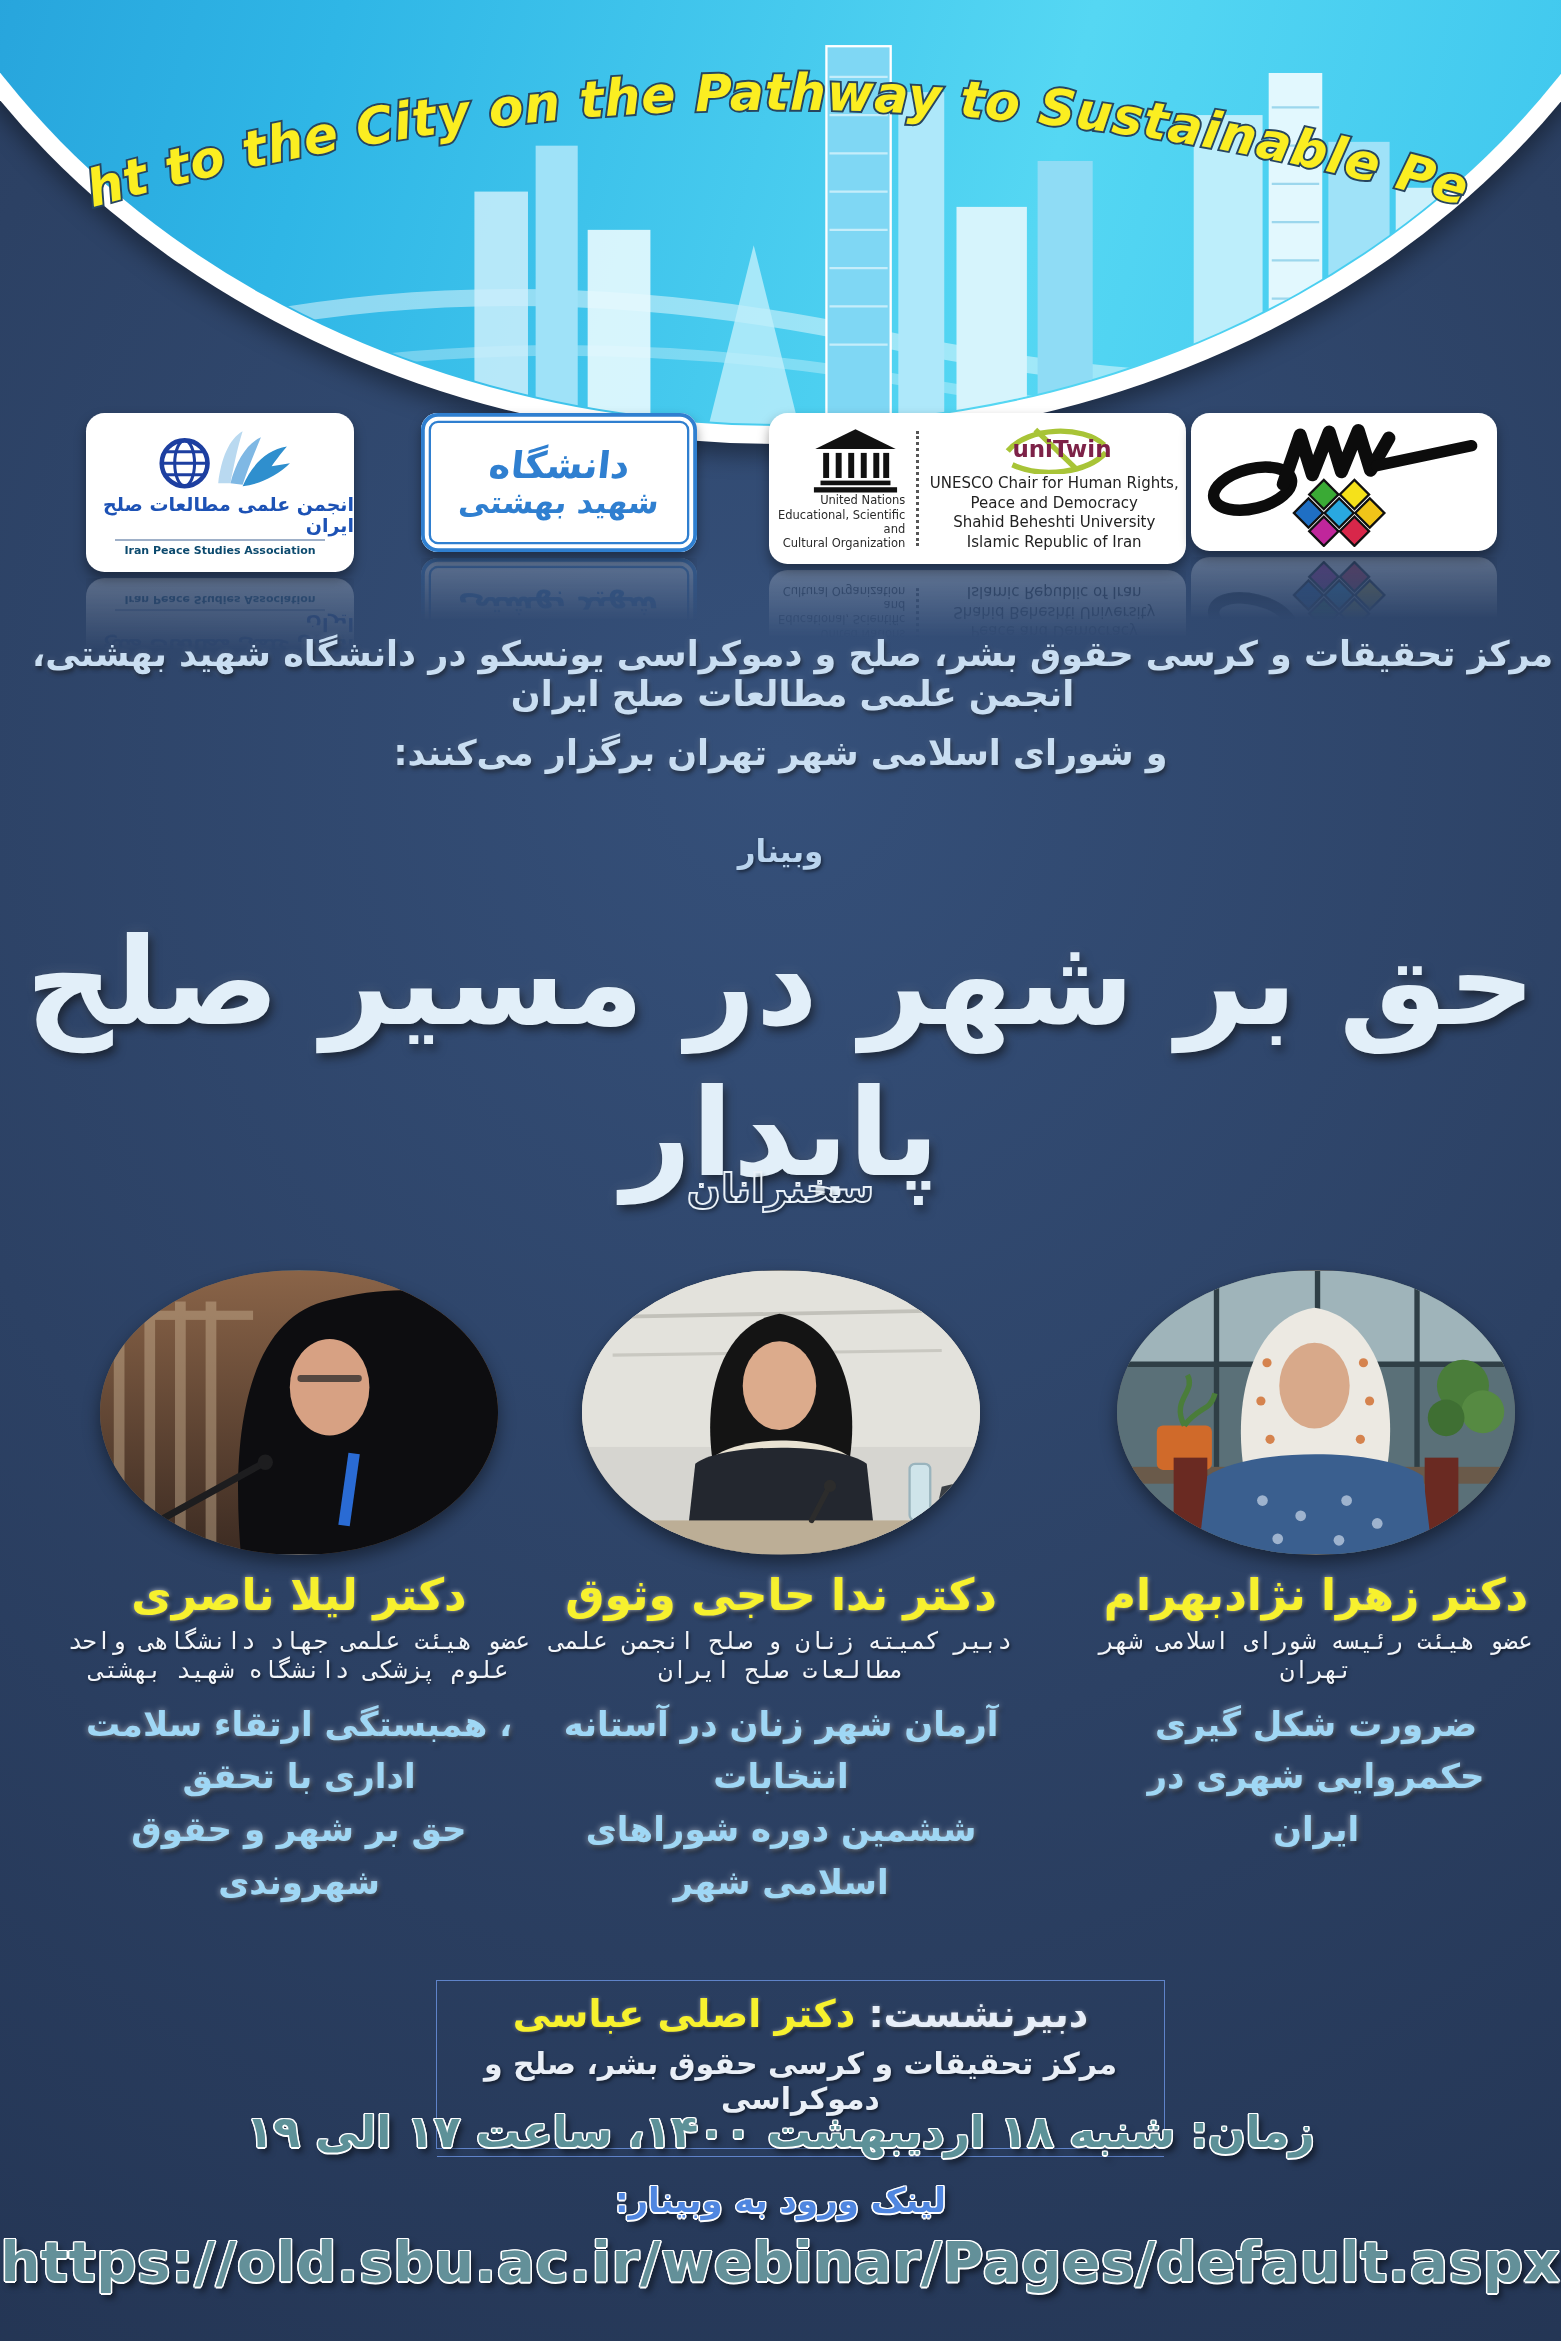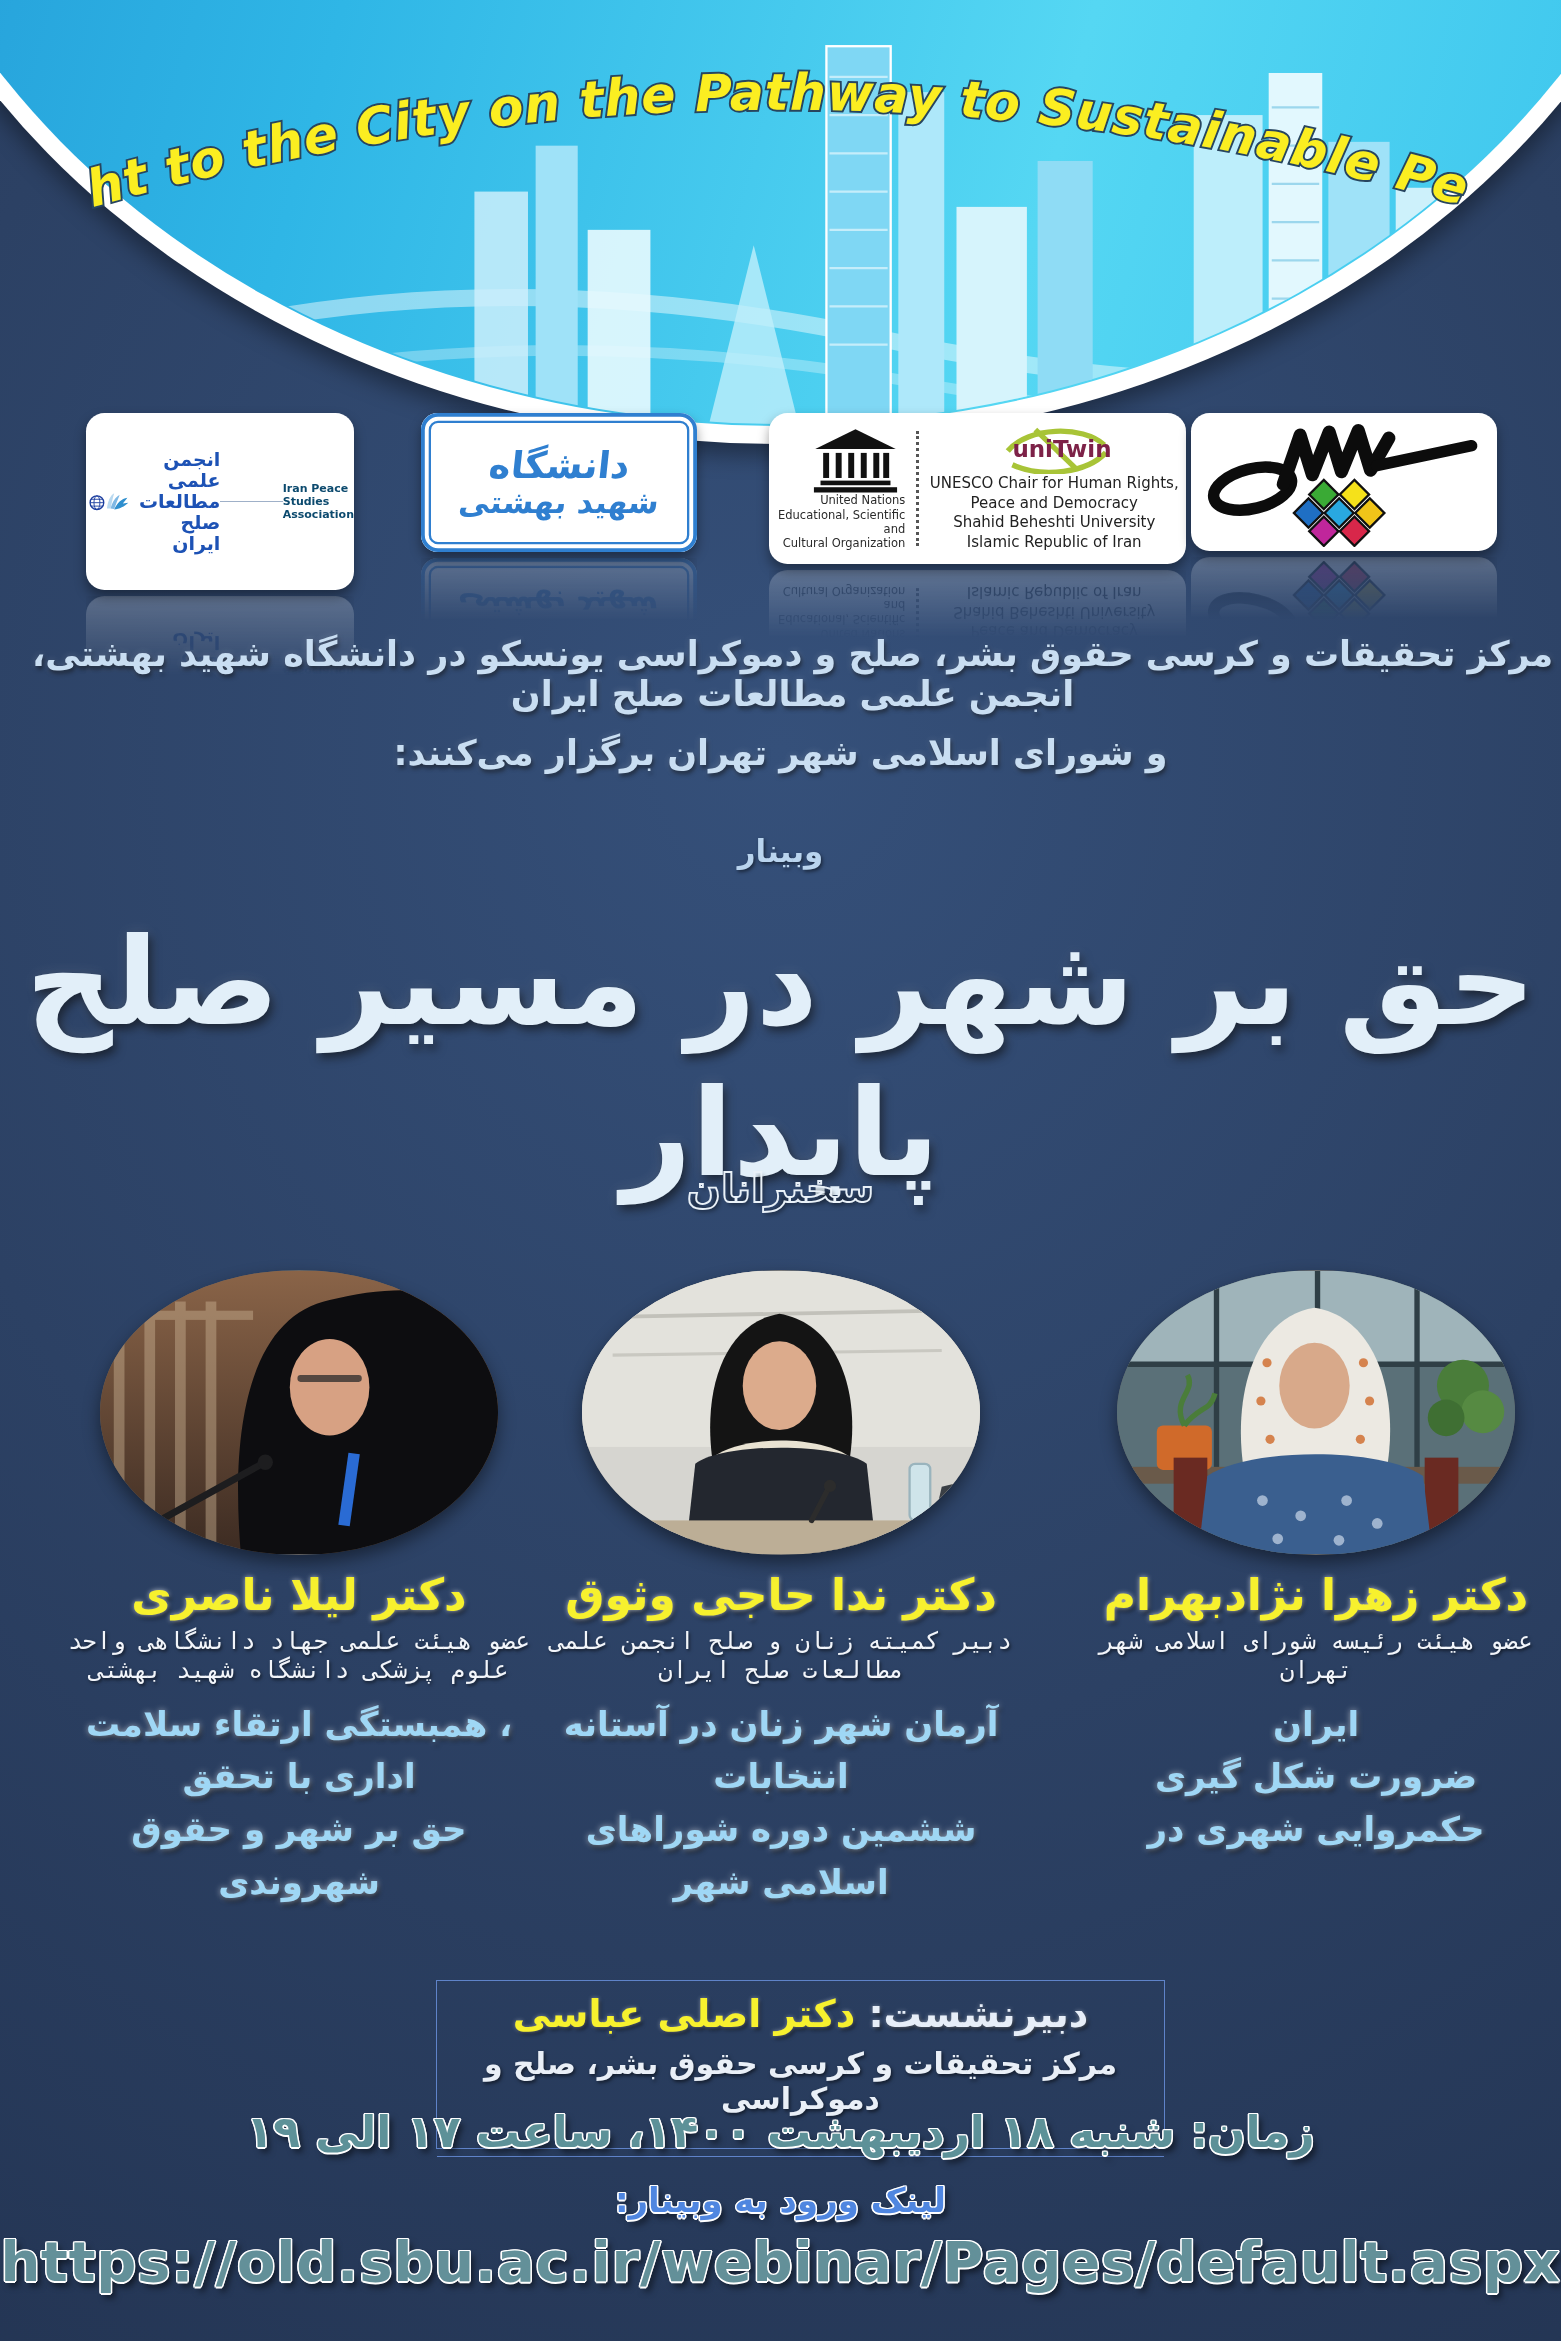--- a/index.html
+++ b/index.html
@@ -14,21 +14,21 @@
               background:linear-gradient(105deg,#1e8fd0 0%, #2fb6e6 35%, #55d7f3 68%, #38c2ec 100%);}
   .sky-clip{position:absolute;left:0;top:0;width:1561px;height:475px;
             clip-path:ellipse(931px 778px at 781px -354px);}
   .arc-title-svg{position:absolute;left:0;top:0;width:1561px;height:475px;pointer-events:none;}
 
   
   .logo-card{position:absolute;top:413px;background:#ffffff;border-radius:18.4px;
              box-shadow:0 6.1px 12.2px rgba(0,0,0,.38);
              -webkit-box-reflect:below 6.1px linear-gradient(transparent 55%, rgba(255,255,255,.22));
              display:flex;align-items:center;justify-content:center;overflow:hidden;}
-  .card-ipsa{left:86px;width:268px;height:139px;flex-direction:row;padding:19px 0;}
+  .card-ipsa{left:86px;width:268px;height:139px;flex-direction:column;padding:10px 0;}
   .ipsa-fa{color:#1d52b5;font-weight:bold;font-size:19px;direction:rtl;line-height:1.1;}
   .ipsa-divider{width:78%;height:1.5px;background:#9fb0c8;margin:3.1px 0;}
   .ipsa-en{color:#0c4a6e;font-weight:bold;font-size:11px;}
   .card-sbu{left:421px;width:276px;height:139px;border-radius:17px;
             box-shadow:0 6.1px 12.2px rgba(0,0,0,.38), inset 0 0 0 3.8px #2f7fd0, inset 0 0 0 7.7px #ffffff, inset 0 0 0 10px #2f7fd0;
             flex-direction:column;}
   .sbu-l1{color:#2f7fd0;font-weight:bold;font-size:37px;direction:rtl;line-height:1.05;transform:skewX(-6deg);}
   .sbu-l2{color:#2f7fd0;font-weight:bold;font-size:31px;direction:rtl;line-height:1.05;transform:skewX(-6deg);}
   .card-unesco{left:769px;width:402px;height:139px;gap:7.7px;padding:6.1px 7.7px;}
   .unesco-col{display:flex;flex-direction:column;align-items:flex-end;justify-content:center;}
@@ -313,22 +313,22 @@
             <circle cx="300" cy="300" r="7"></circle>
           <circle cx="340" cy="330" r="7"></circle>
             <circle cx="210" cy="350" r="7"></circle>
             <circle cx="290" cy="352" r="7"></circle>
         </g>
       </svg>
     </div>
     <div class="speaker-name fa">دکتر زهرا نژادبهرام</div>
     <div class="speaker-aff fa">عضو هیئت رئیسه شورای اسلامی شهر تهران</div>
     <div class="speaker-topic fa">
+      <div>ضرورت شکل گیری حکمروایی شهری در</div>
       <div>ایران</div>
-      <div>ضرورت شکل گیری حکمروایی شهری در</div>
     </div>
   </div>
 
   <div class="mod-box">
     <div class="mod-line1 fa">
       <span class="mod-label">دبیرنشست:</span>
       <span class="mod-name">دکتر اصلی عباسی</span>
     </div>
     <div class="mod-org fa">مرکز تحقیقات و کرسی حقوق بشر، صلح و دموکراسی</div>
   </div>

